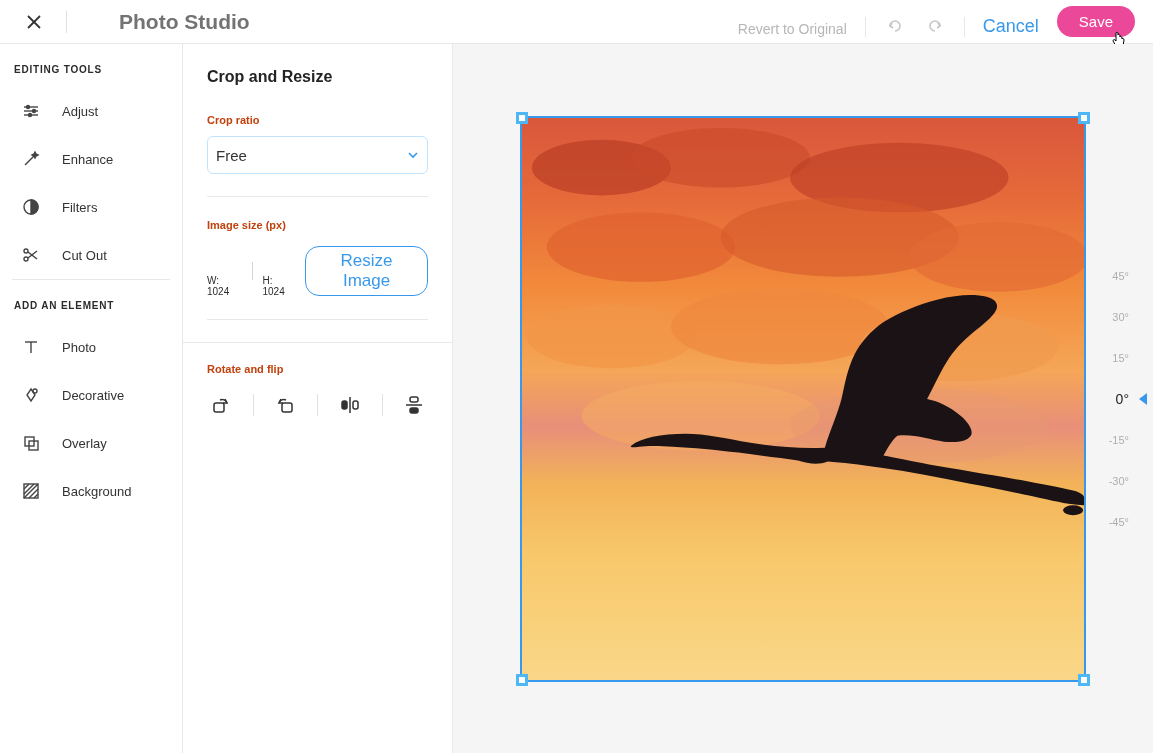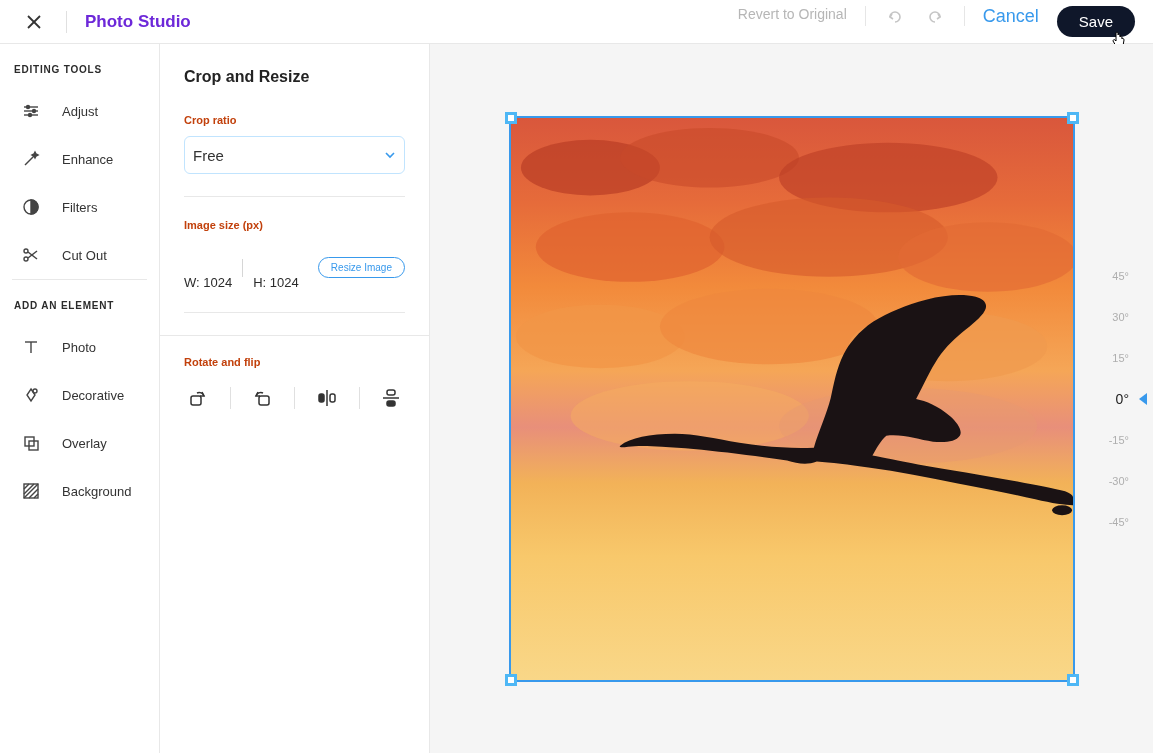--- a/index.html
+++ b/index.html
@@ -32,49 +32,50 @@
       cursor: pointer;
     }
     .close-btn svg { stroke: #333; stroke-width: 1.8; }
     .vdiv {
       width: 1px;
       height: 22px;
       background: #e0e0e0;
       margin: 0 18px;
     }
     .title {
-      font-size: 17px;
+      font-size: 21px;
       font-weight: 700;
-      color: #6d28d9;
+      color: #737373;
+      margin-left: 34px;
     }
     .header-right {
       margin-left: auto;
       display: flex;
-      align-items: flex-start;
+      align-items: flex-end;
       gap: 18px;
     }
     .revert {
       color: #b6b6b6;
       font-size: 14px;
       cursor: not-allowed;
     }
     .hd { width: 1px; height: 20px; background: #e6e6e6; }
     .undo, .redo {
       width: 22px; height: 22px;
       display: flex; align-items: center; justify-content: center;
       cursor: pointer;
       color: #c5c5c5;
     }
     .cancel {
       color: #3899ec;
       font-size: 18px;
       cursor: pointer;
     }
     .save-btn {
-      background: #0f172a;
+      background: #ec4899;
       color: #fff;
       font-size: 15px;
       border: none;
       padding: 7px 22px;
       border-radius: 18px;
       cursor: pointer;
       position: relative;
     }
     .cursor-hand {
       position: absolute;
@@ -82,21 +83,21 @@
       bottom: -12px;
       pointer-events: none;
     }
     
     .main {
       display: flex;
       height: calc(100% - 44px);
     }
     
     .sidebar {
-      width: 160px;
+      width: 183px;
       border-right: 1px solid #e8e8e8;
       padding: 0 0 0 0;
     }
     .section-title {
       font-size: 10px;
       letter-spacing: 0.8px;
       font-weight: 600;
       color: #2b2b2b;
       padding: 20px 0 12px 14px;
     }
@@ -164,32 +165,32 @@
       border-top: 1px solid #e8e8e8;
       margin: 22px 0;
     }
     .size-row {
       display: flex;
       align-items: center;
       gap: 10px;
       margin-top: 14px;
     }
     .size-text {
-      font-size: 13px;
+      font-size: 10px;
       color: #2b2b2b;
       margin-top: 30px;
     }
     .size-div { width: 1px; height: 18px; background: #d6d6d6; }
     .resize-btn {
       border: 1px solid #3899ec;
       color: #3899ec;
       background: #fff;
       border-radius: 14px;
       padding: 4px 12px;
-      font-size: 10px;
+      font-size: 17px;
       cursor: pointer;
       margin-left: auto;
     }
     .panel-sep {
       border-top: 1px solid #e8e8e8;
       padding: 20px 24px;
     }
     .rotate-row {
       display: flex;
       align-items: center;

